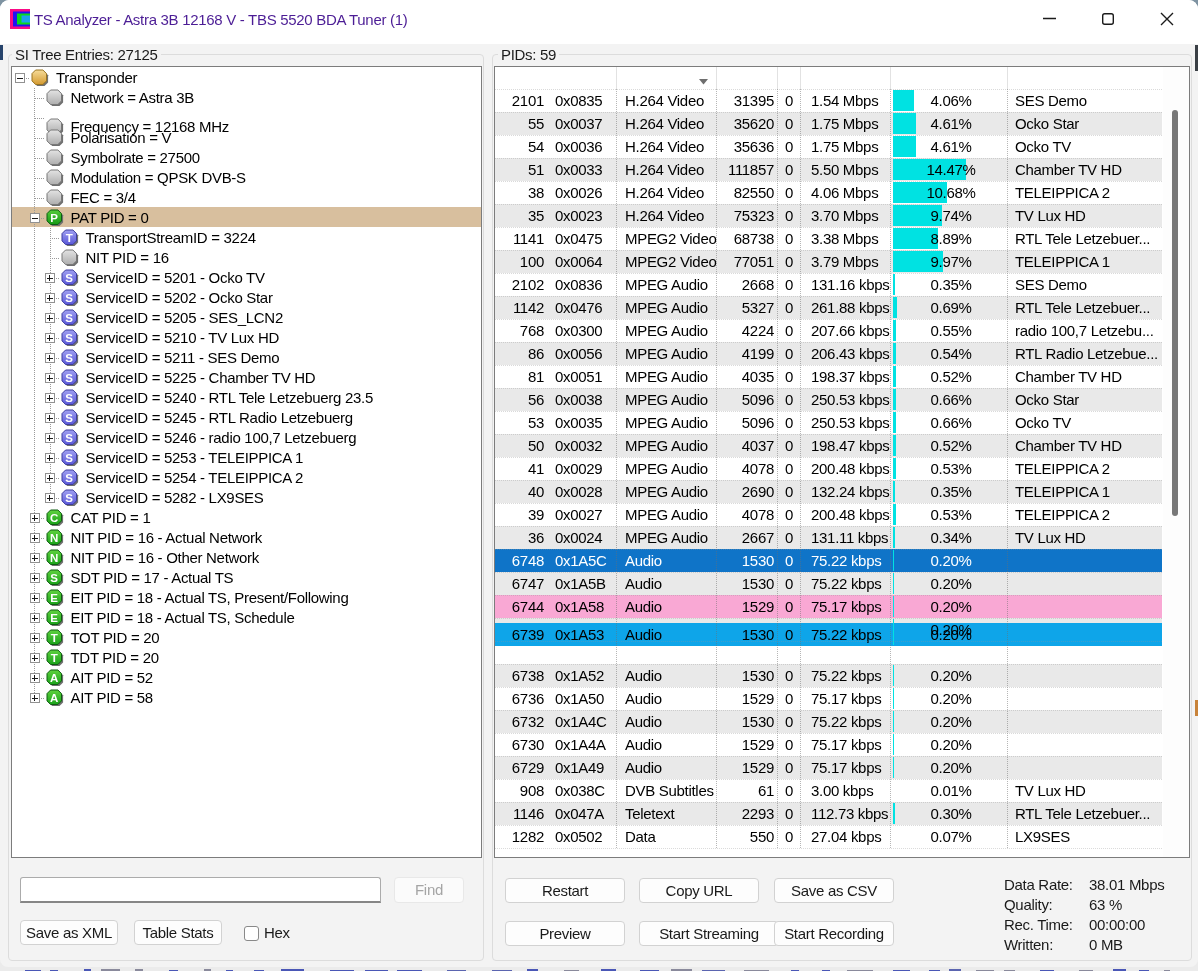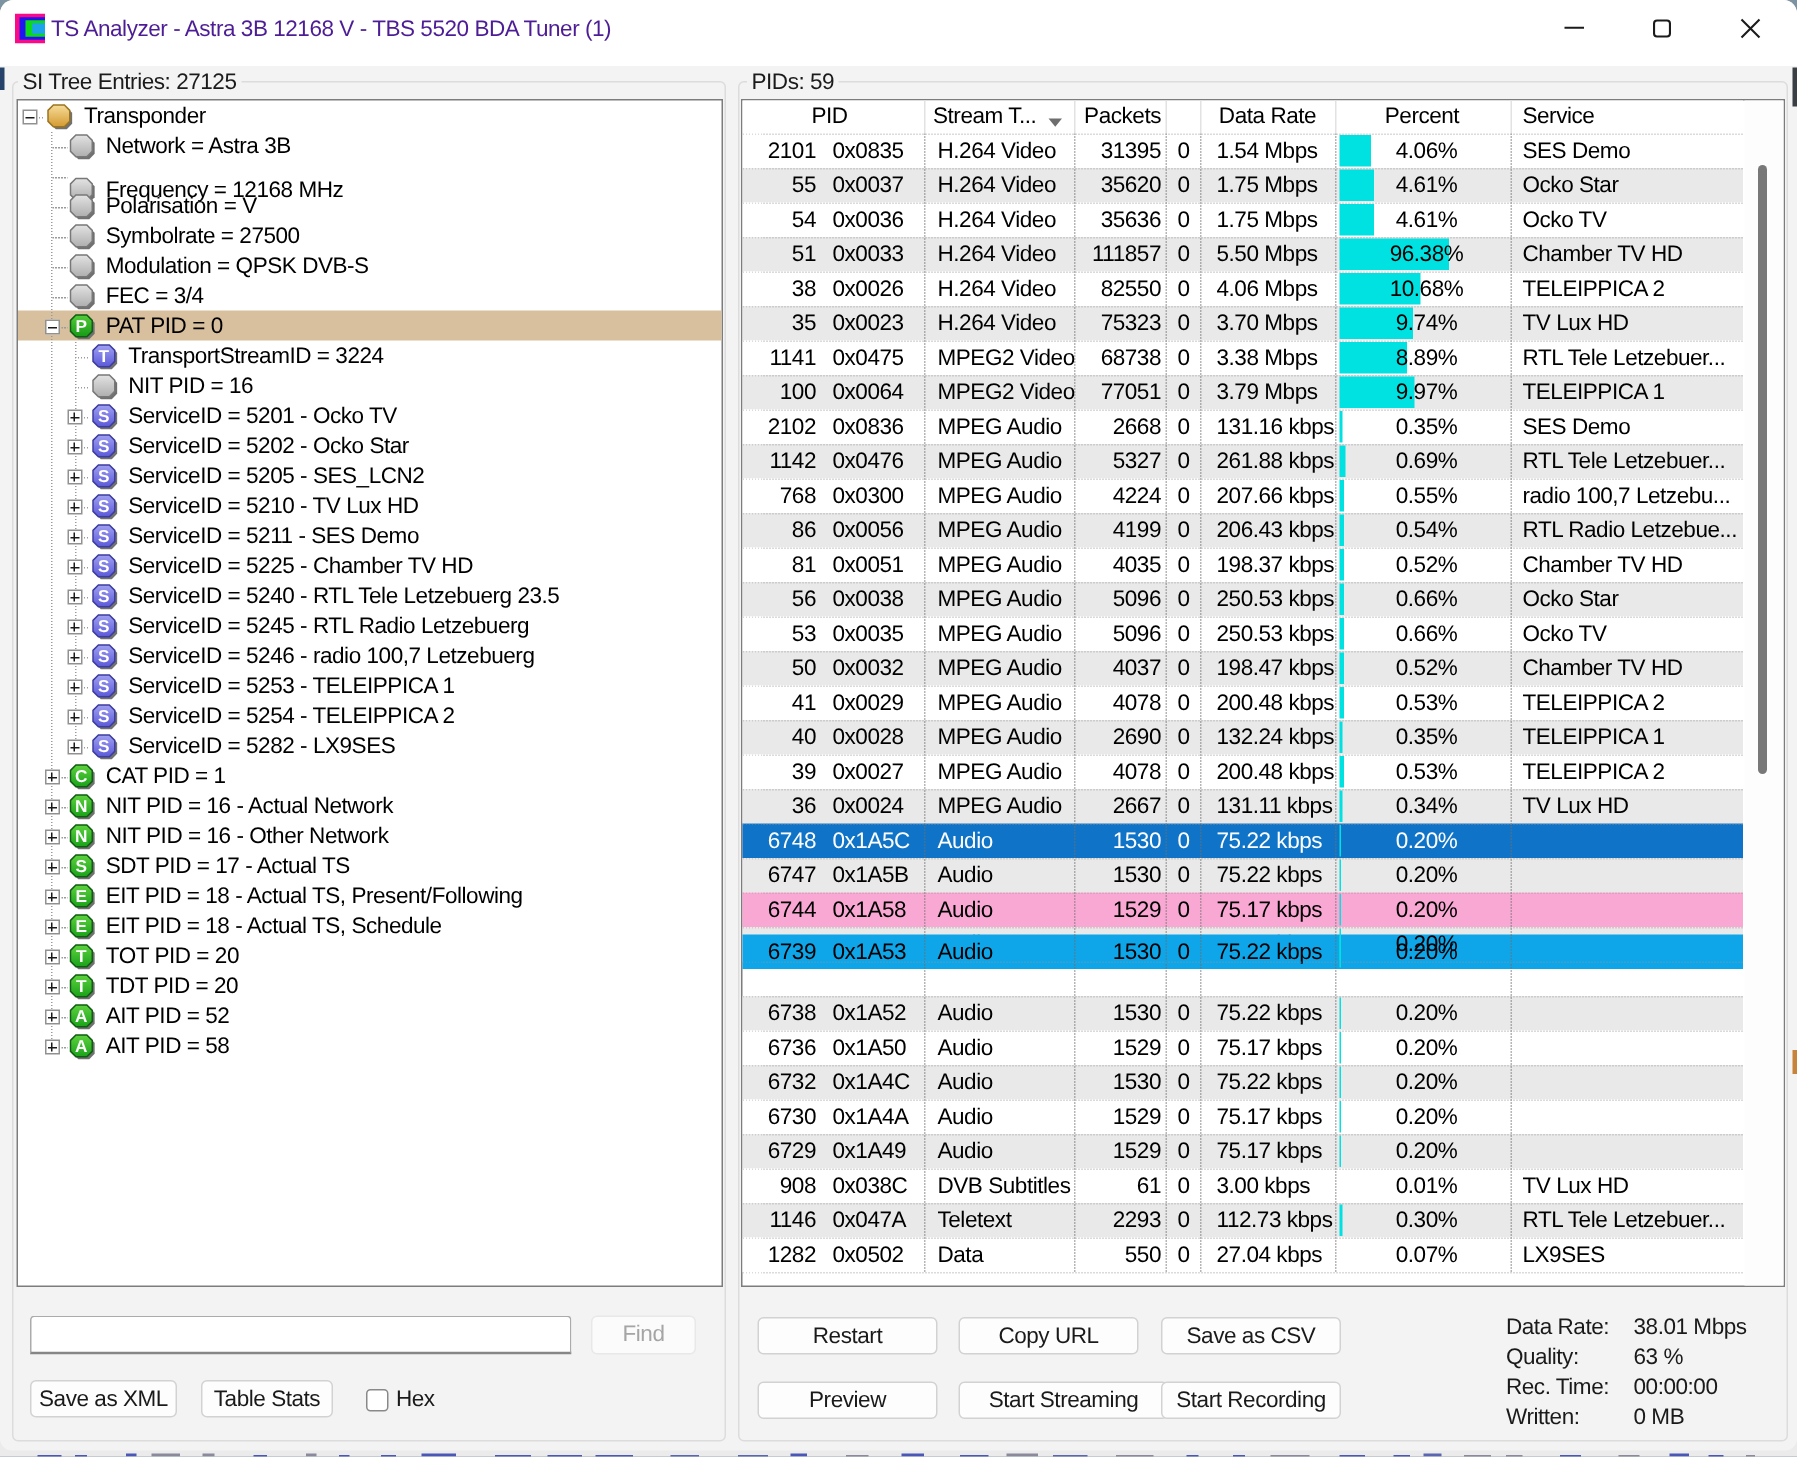--- a/index.html
+++ b/index.html
@@ -597,28 +597,20 @@
 <div class="btn" style="left:394px;top:877px;width:70px;height:26px;line-height:24px;background:#fbfbfb;border-color:#e8e8e8;color:#a5a5a5">Find</div>
 <div class="btn" style="left:20px;top:920px;width:98px;height:25px;line-height:23px">Save as XML</div>
 <div class="btn" style="left:134px;top:920px;width:88px;height:25px;line-height:23px">Table Stats</div>
 <div style="position:absolute;left:244px;top:926px;width:15px;height:15px;background:#fff;border:1px solid #898989;border-radius:3px"></div>
 <div class="stat" style="left:264px;top:924px">Hex</div>
 <div class="gbox" style="left:492px;top:54px;width:700px;height:907px"></div>
 <div class="glabel" style="left:498px;top:46px">PIDs: 59</div>
 <div class="panel" style="left:494px;top:66px;width:696px;height:792px"></div>
 <div style="position:absolute;left:1163px;top:67px;width:26px;height:790px;background:#fdfdfd"></div>
 <div style="position:absolute;left:1172px;top:110px;width:6px;height:406px;background:#787878;border-radius:3px"></div>
-<div class="row" style="top:67px;height:22px;line-height:22px;background:#fff">
-<span style="left:0;width:116px;text-align:center">PID</span>
-<span class="r-typ" style="left:127px">Stream T...</span>
-<span style="left:180px;width:99px;text-align:right">Packets</span>
-<span style="left:305px;width:90px;text-align:center">Data Rate</span>
-<span style="left:393px;width:120px;text-align:center">Percent</span>
-<span class="r-sv">Service</span>
-</div>
 <svg style="position:absolute;left:698px;top:78px" width="11" height="7" viewBox="0 0 11 7">
       <path d="M1 1 L10 1 L5.5 6.5 Z" fill="#6e6e6e"></path>
     </svg>
 <div class="row" style="top:89px;background:#ffffff">
 <div class="bar" style="width:20.5px"></div>
 <span class="r-pid">2101</span>
 <span class="r-hex">0x0835</span>
 <span class="r-typ">H.264 Video</span>
 <span class="r-pk">31395</span>
 <span class="r-z">0</span>
@@ -649,21 +641,21 @@
 <span class="r-sv">Ocko TV</span>
 </div>
 <div class="row" style="top:158px;background:#e9e9e9">
 <div class="bar" style="width:72.9px"></div>
 <span class="r-pid">51</span>
 <span class="r-hex">0x0033</span>
 <span class="r-typ">H.264 Video</span>
 <span class="r-pk">111857</span>
 <span class="r-z">0</span>
 <span class="r-rt">5.50 Mbps</span>
-<span class="r-pc">96.38%</span>
+<span class="r-pc">14.47%</span>
 <span class="r-sv">Chamber TV HD</span>
 </div>
 <div class="row" style="top:181px;background:#ffffff">
 <div class="bar" style="width:53.8px"></div>
 <span class="r-pid">38</span>
 <span class="r-hex">0x0026</span>
 <span class="r-typ">H.264 Video</span>
 <span class="r-pk">82550</span>
 <span class="r-z">0</span>
 <span class="r-rt">4.06 Mbps</span>

